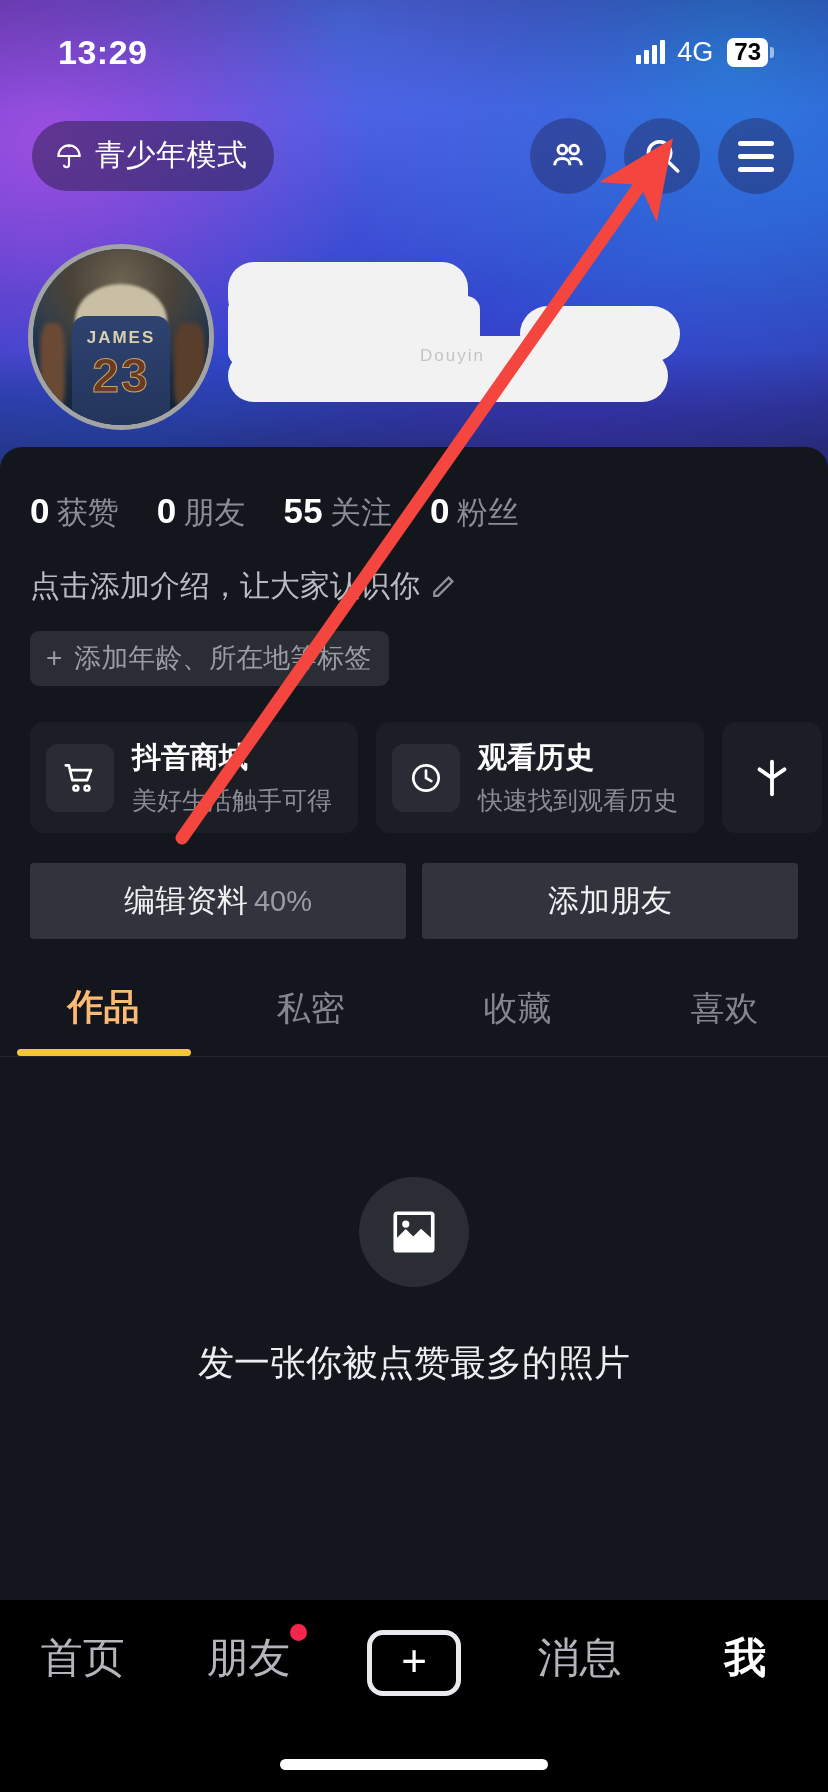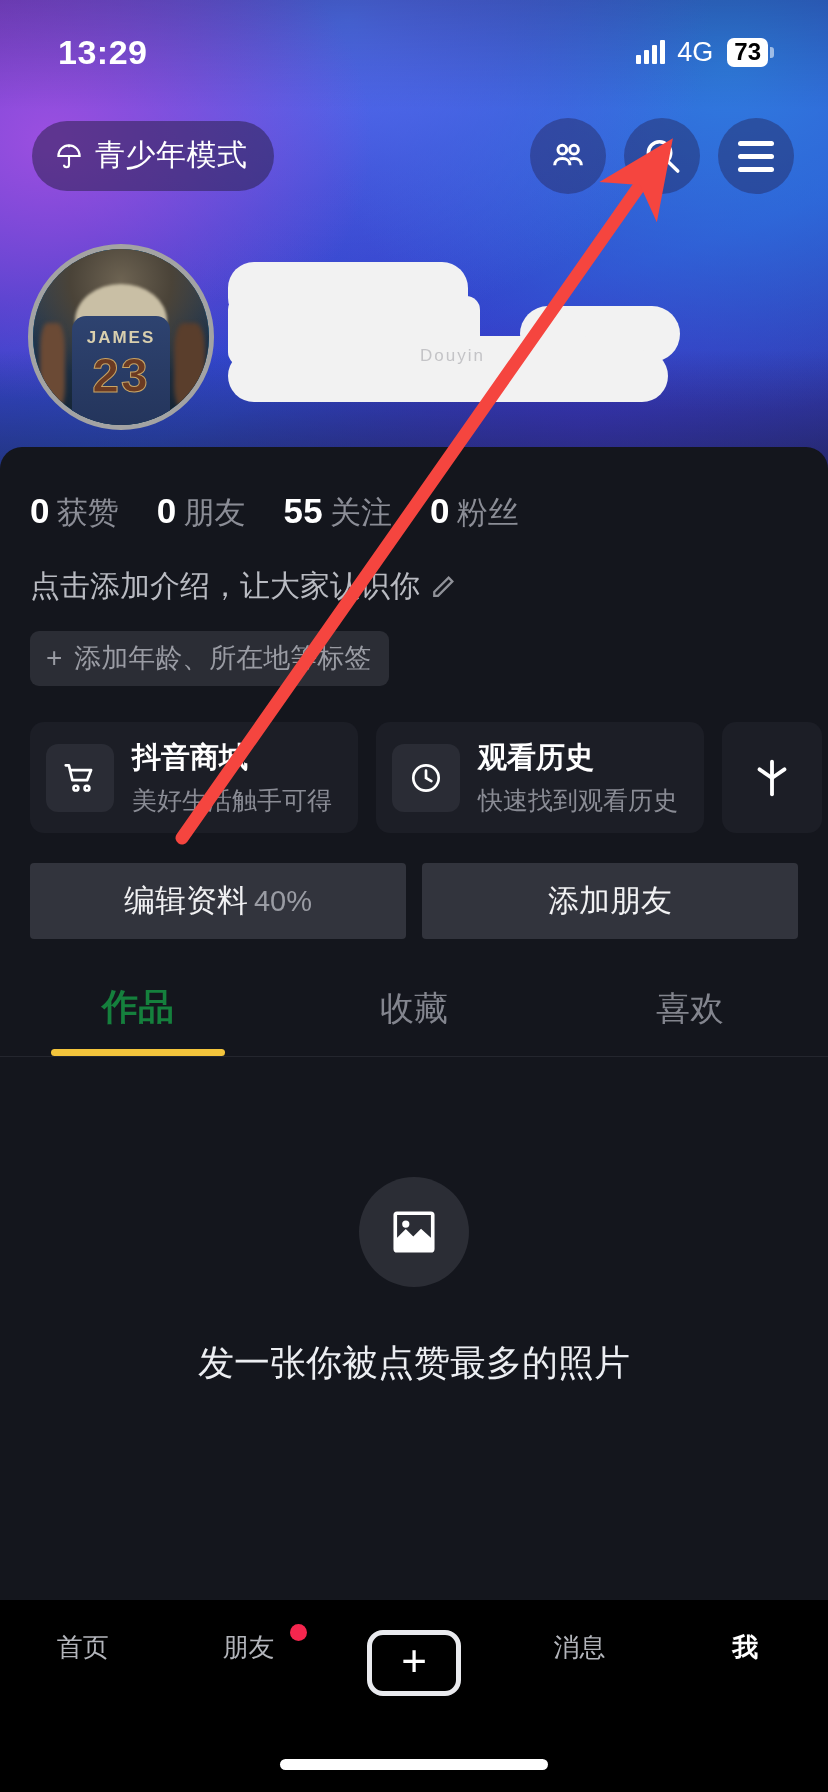--- a/index.html
+++ b/index.html
@@ -172,21 +172,21 @@
   .act .a1{ color:#f1f1f3; font-size:31px; font-weight:500; }
   .act .a2{ color:#9a9ca4; font-size:29px; }
 
   
   .tabs{
     display:flex; align-items:flex-end; padding:44px 0 0 0;
     border-bottom:1px solid #24262e; position:relative;
   }
   .tab{ flex:1; text-align:center; padding-bottom:24px; position:relative; }
   .tab .tl{ color:#83858e; font-size:34px; font-weight:400; }
-  .tab.active .tl{ color:#15803d; font-size:36px; font-weight:700; }
+  .tab.active .tl{ color:#fdba74; font-size:36px; font-weight:700; }
   .tab.active:after{
     content:""; position:absolute; left:50%; transform:translateX(-50%);
     bottom:0; width:174px; height:7px; background:#f3c43c; border-radius:4px;
   }
 
   
   .empty{ padding-top:120px; display:flex; flex-direction:column; align-items:center; }
   .empty-ico{
     width:110px; height:110px; border-radius:50%; background:#2b2d35;
     display:flex; align-items:center; justify-content:center;
@@ -197,21 +197,21 @@
     padding:20px 56px; color:#eceef2; font-size:32px; font-weight:500;
   }
 
   
   .tabbar{
     position:absolute; left:0; bottom:0; width:828px; height:192px;
     background:#000; display:flex; align-items:flex-start;
     padding-top:30px; z-index:50;
   }
   .nav{ flex:1; text-align:center; position:relative; }
-  .nav .nl{ color:#b3b5bb; font-size:26px; font-weight:400; }
+  .nav .nl{ color:#b3b5bb; font-size:42px; font-weight:400; }
   .nav.active .nl{ color:#fff; font-weight:700; }
   .dot{
     position:absolute; width:17px; height:17px; border-radius:50%;
     background:#f5264e; top:-6px; left:calc(50% + 42px);
   }
   .plusbtn{
     width:94px; height:66px; border:5px solid #e9eaee; border-radius:16px;
     display:flex; align-items:center; justify-content:center; margin:0 auto;
   }
   .plusbtn span{ color:#fff; font-size:44px; line-height:1; font-weight:400; margin-top:-4px; }
@@ -383,20 +383,23 @@
         <span class="a1">添加朋友</span>
       </div>
     </div>
 
     
     <div class="tabs">
       <div class="tab active">
         <span class="tl">作品</span>
       </div>
       <div class="tab">
+        <span class="tl">私密</span>
+      </div>
+      <div class="tab">
         <span class="tl">收藏</span>
       </div>
       <div class="tab">
         <span class="tl">喜欢</span>
       </div>
     </div>
 
     
     <div class="empty">
       <div class="empty-ico">

